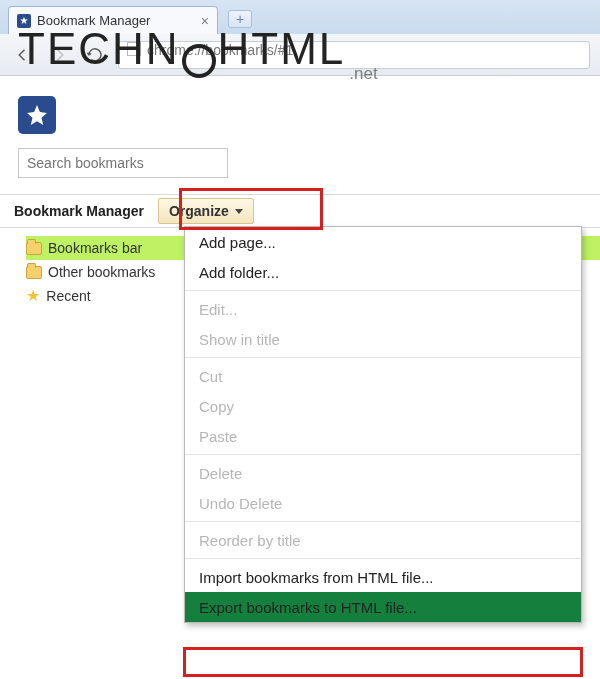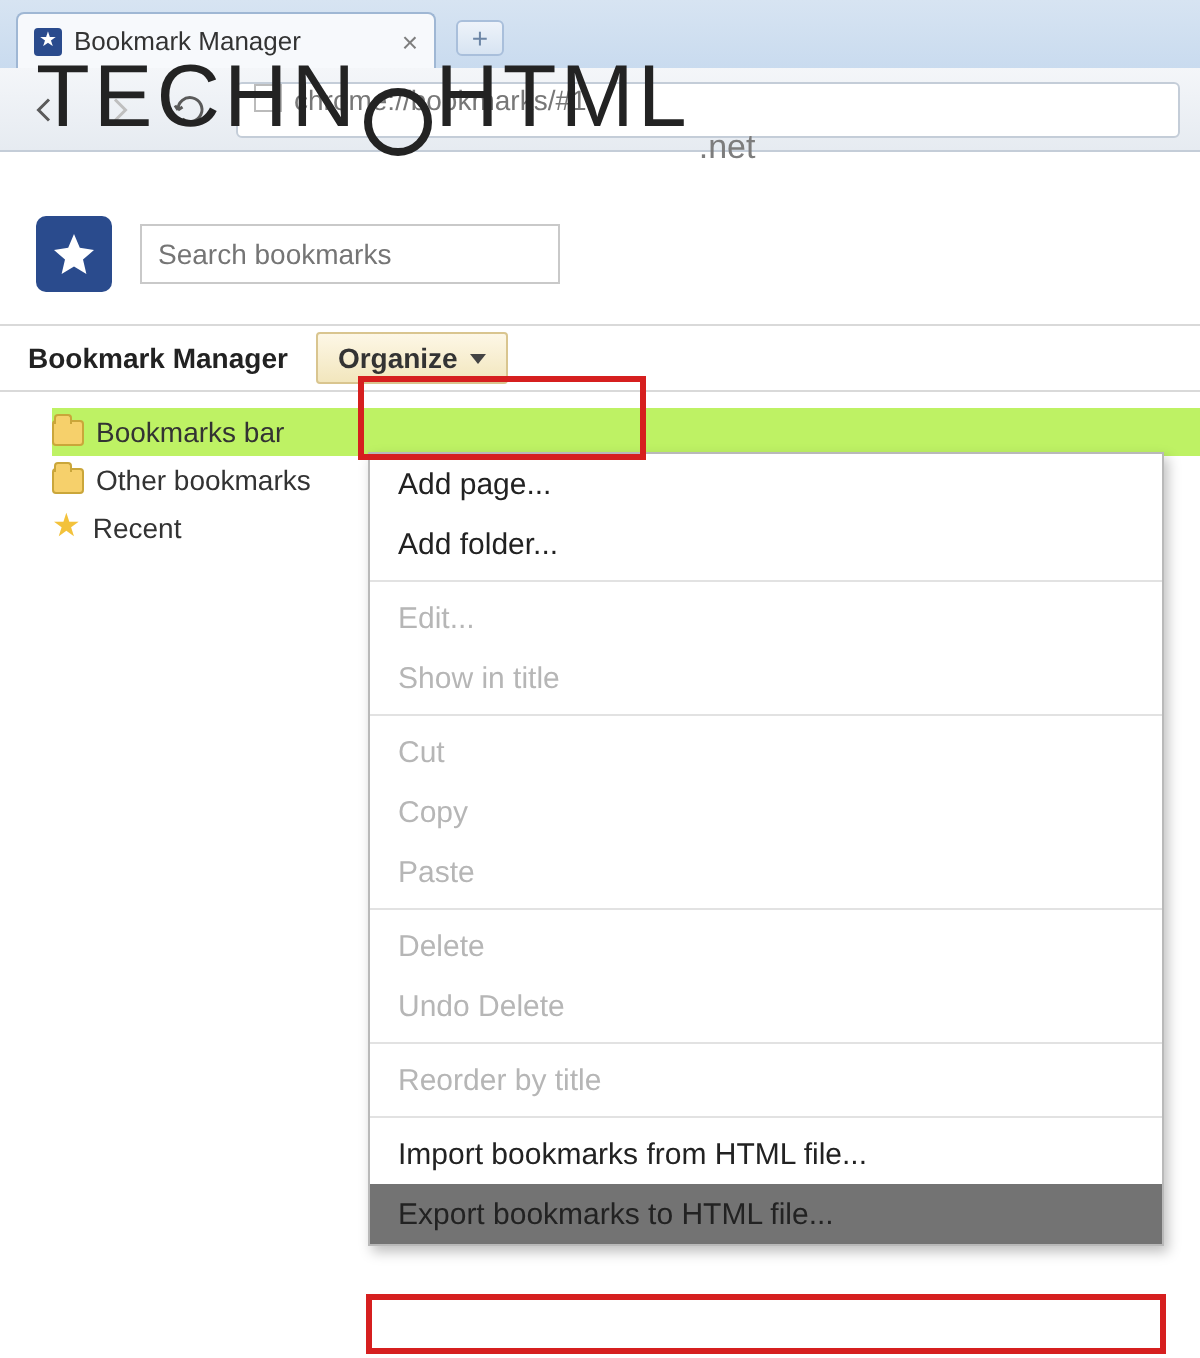--- a/index.html
+++ b/index.html
@@ -31,21 +31,21 @@
 
   
   .watermark { position: absolute; top: 24px; left: 18px; font-family: Arial, sans-serif;
                font-size: 44px; letter-spacing: 2px; font-weight: 400; color: #232323;
                pointer-events: none; display: flex; align-items: flex-end; }
   .watermark .o { display:inline-block; width: 34px; height: 34px; border: 4px solid #232323; border-radius: 50%;
                   margin: 0 2px -4px 2px; position: relative; }
   .watermark .dotnet { font-size: 17px; color: #7d7d7d; margin-left: 4px; position: relative; top: 10px; letter-spacing: 0; margin-top: 25px; }
 
   
-  .pagehdr { display: flex; align-items: center; gap: 14px; padding: 32px 18px 16px 18px; }
+  .pagehdr { display: flex; gap: 14px; padding: 20px 18px 16px 18px; flex-direction: column; }
   .starbox { width: 38px; height: 38px; background: #2a4b8d; border-radius: 5px; display:flex; align-items:center; justify-content:center; }
   .starbox svg { width: 24px; height: 24px; fill: #fff; }
   .searchbox { width: 210px; height: 30px; border: 1px solid #c9c9c9; background: #fff; padding: 0 8px;
                font-size: 14px; color: #8d8d8d; }
 
   
   .subhdr { display:flex; align-items:center; height: 34px; border-top: 1px solid #d9d9d9; border-bottom: 1px solid #d9d9d9;
             padding-left: 14px; font-size: 14px; font-weight: 700; color: #222; }
   .organize { height: 26px; border: 1px solid #d9c58f; background: linear-gradient(#fdf7e6,#f2e6bd);
               padding: 0 10px; display:flex; align-items:center; gap:6px; font-size: 14px; font-weight: 700;
@@ -63,21 +63,21 @@
   .folder-icon { width: 16px; height: 13px; background: #f6d06b; border: 1px solid #caa63a; border-radius: 2px; position: relative; }
   .folder-icon::before { content:""; position:absolute; top:-4px; left:0; width:7px; height:4px; background:#f6d06b;
      border:1px solid #caa63a; border-bottom:none; border-radius:2px 2px 0 0; }
   .star-icon { color: #f3c23b; font-size: 16px; line-height: 1; }
 
   
   .menu { position: absolute; left: 184px; top: 226px; width: 398px; background: #fff;
           border: 1px solid #b9b9b9; box-shadow: 2px 3px 6px rgba(0,0,0,0.25); font-size: 15px; }
   .menu-item { height: 30px; display:flex; align-items:center; padding: 0 14px; color: #222; }
   .menu-item.disabled { color: #b6b6b6; }
-  .menu-item.hl { background: #737373; }
+  .menu-item.hl { background: #15803d; }
   .menu-sep { height: 1px; background: #e2e2e2; margin: 3px 0; }
 
   svg.arrow { width: 18px; height: 18px; }
 </style>
 </head>
 <body>
 
 <div class="tabstrip">
   <div class="tab">
     <span class="favicon"></span>

